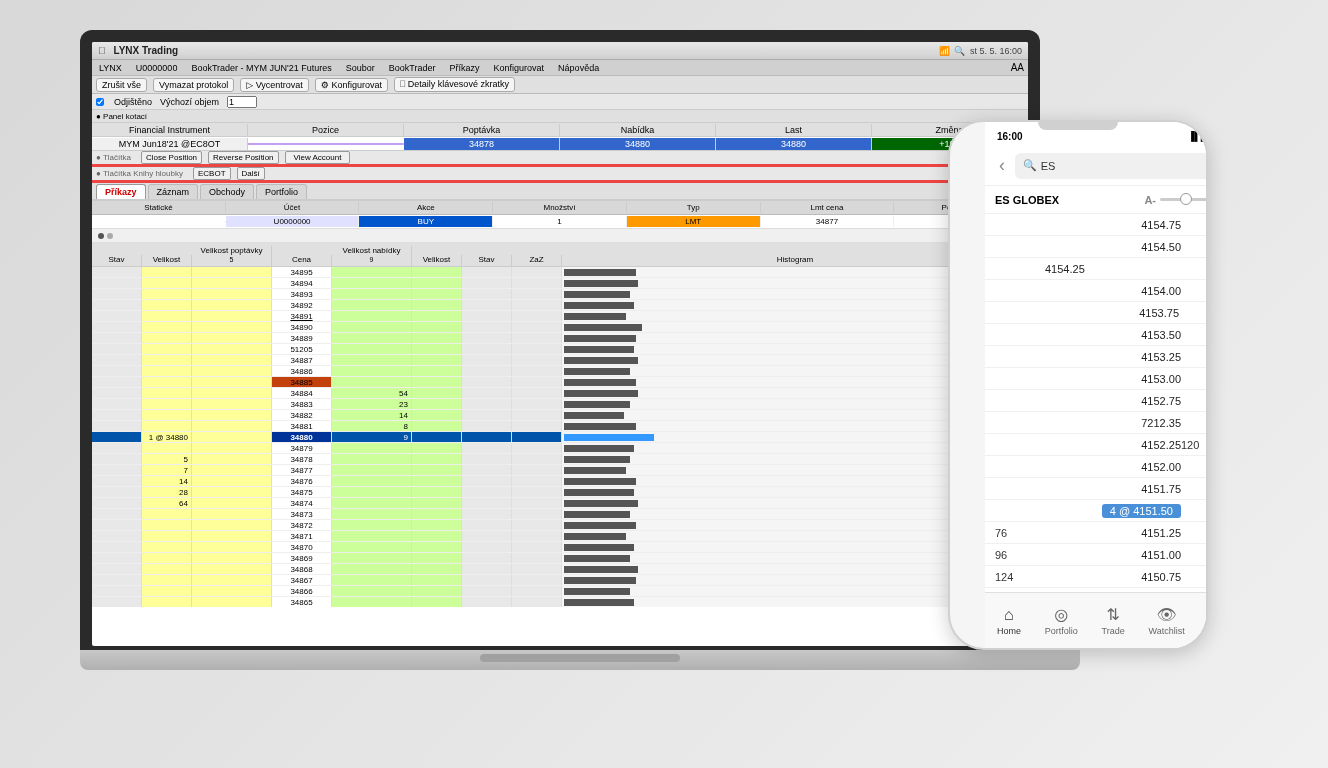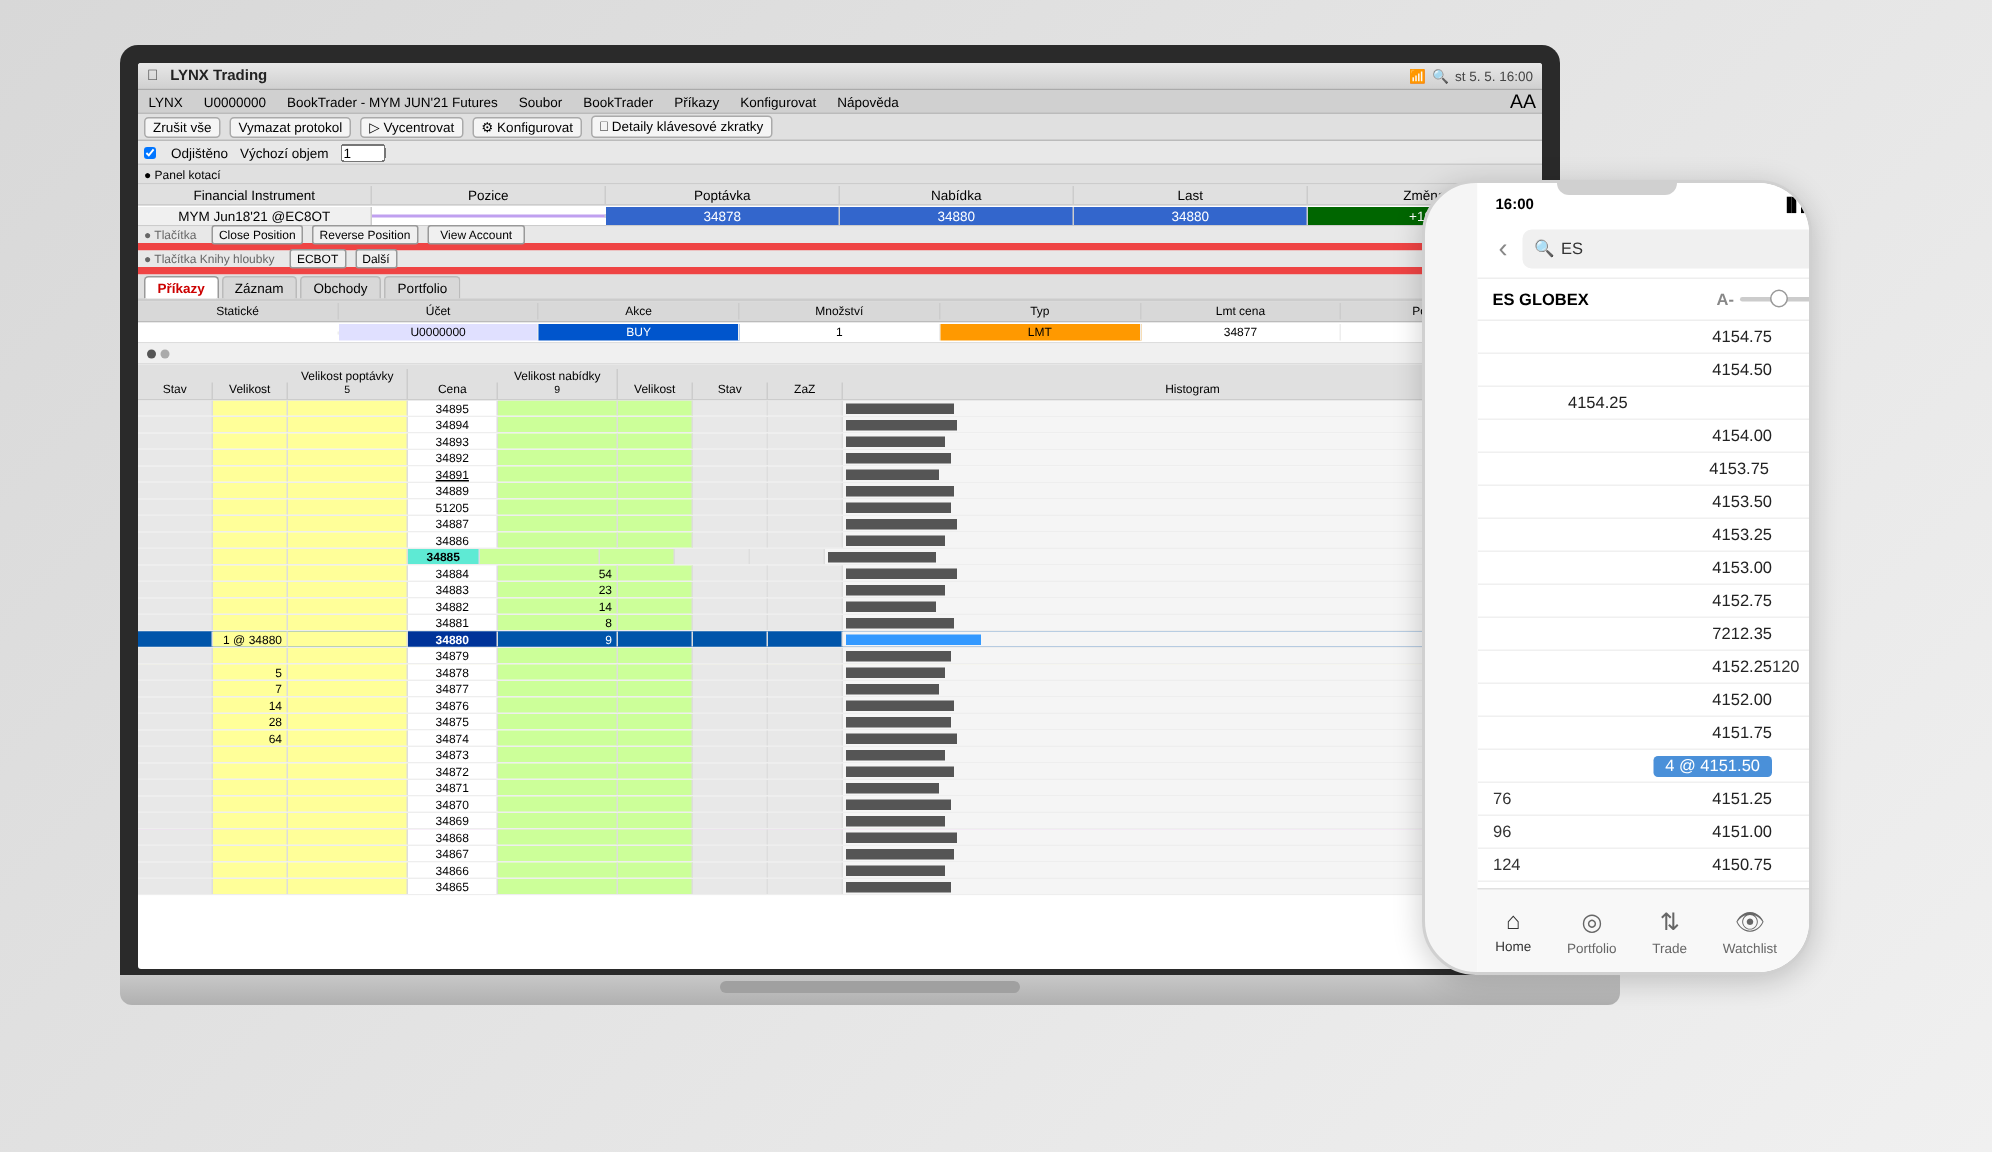--- a/index.html
+++ b/index.html
@@ -203,21 +203,21 @@
     .kotaci-data .col.nabidka { background: #3366cc; color: #fff; }
     .kotaci-data .col.last { background: #3366cc; color: #fff; }
     .kotaci-data .col.zmena { background: #006600; color: #fff; }
 
     .tlacitka-row {
       height: 16px;
       background: #e8e8e8;
       display: flex;
       align-items: center;
       padding: 0 4px;
-      border-bottom: 5px solid #ef4444;
+      border-bottom: 3px solid #ef4444;
       font-size: 9px;
       gap: 6px;
     }
 
     .section-label {
       font-size: 8px;
       color: #666;
       margin-right: 4px;
     }
 
@@ -507,21 +507,21 @@
 
           <div class="menu-bar">
             <span class="menu-bar-item">LYNX</span>
             <span class="menu-bar-item">U0000000</span>
             <span class="menu-bar-item">BookTrader - MYM JUN'21 Futures</span>
             <span class="menu-bar-item">Soubor</span>
             <span class="menu-bar-item">BookTrader</span>
             <span class="menu-bar-item">Příkazy</span>
             <span class="menu-bar-item">Konfigurovat</span>
             <span class="menu-bar-item">Nápověda</span>
-            <span style="margin-left:auto;font-size:13px">AA</span>
+            <span style="margin-left:auto;font-size:10px">AA</span>
           </div>
 
           <div class="toolbar">
             <button class="toolbar-btn">Zrušit vše</button>
             <button class="toolbar-btn">Vymazat protokol</button>
             <button class="toolbar-btn">▷ Vycentrovat</button>
             <button class="toolbar-btn">⚙ Konfigurovat</button>
             <button class="toolbar-btn">⎕ Detaily klávesové zkratky</button>
           </div>
 
@@ -672,20 +672,33 @@
                   <div style="width:80px;height:100%;border-right:1px solid #ddd;background:#ffff99;display:flex;align-items:center;justify-content:flex-end;padding-right:3px;"></div>
                   <div style="width:60px;height:100%;border-right:1px solid #ddd;background:#fff;display:flex;align-items:center;justify-content:center;color:#000;font-weight:normal;text-decoration:underline;">34891</div>
                   <div style="width:80px;height:100%;border-right:1px solid #ddd;background:#ccff99;display:flex;align-items:center;justify-content:flex-end;padding-right:3px;color:#000;"></div>
                   <div style="width:50px;height:100%;border-right:1px solid #ddd;background:#ccff99;"></div>
                   <div style="width:50px;height:100%;border-right:1px solid #ddd;background:#e8e8e8;"></div>
                   <div style="width:50px;height:100%;border-right:1px solid #ddd;background:#e8e8e8;"></div>
                   <div style="flex:1;height:100%;background:#f5f5f5;display:flex;align-items:center;padding-left:2px;">
     <div style="width:62.4px;height:7px;background:#555;"></div>
   </div>
                 </div>
+                <div style="display: flex; height: 11px; align-items: center; background: rgb(244, 244, 244); border-bottom: 1px solid rgb(238, 238, 238); font-size: 8px;">
+                  <div style="width:50px;height:100%;border-right:1px solid #ddd;background:#e8e8e8;"></div>
+                  <div style="width:50px;height:100%;border-right:1px solid #ddd;background:#ffff99;display:flex;align-items:center;justify-content:flex-end;padding-right:3px;color:#000;"></div>
+                  <div style="width:80px;height:100%;border-right:1px solid #ddd;background:#ffff99;display:flex;align-items:center;justify-content:flex-end;padding-right:3px;"></div>
+                  <div style="width:60px;height:100%;border-right:1px solid #ddd;background:#fff;display:flex;align-items:center;justify-content:center;color:#000;font-weight:normal;">34890</div>
+                  <div style="width:80px;height:100%;border-right:1px solid #ddd;background:#ccff99;display:flex;align-items:center;justify-content:flex-end;padding-right:3px;color:#000;"></div>
+                  <div style="width:50px;height:100%;border-right:1px solid #ddd;background:#ccff99;"></div>
+                  <div style="width:50px;height:100%;border-right:1px solid #ddd;background:#e8e8e8;"></div>
+                  <div style="width:50px;height:100%;border-right:1px solid #ddd;background:#e8e8e8;"></div>
+                  <div style="flex:1;height:100%;background:#f5f5f5;display:flex;align-items:center;padding-left:2px;">
+    <div style="width:78px;height:7px;background:#555;"></div>
+  </div>
+                </div>
                 <div style="display: flex; height: 11px; align-items: center; background: rgb(250, 250, 250); border-bottom: 1px solid rgb(238, 238, 238); font-size: 8px;">
                   <div style="width:50px;height:100%;border-right:1px solid #ddd;background:#e8e8e8;"></div>
                   <div style="width:50px;height:100%;border-right:1px solid #ddd;background:#ffff99;display:flex;align-items:center;justify-content:flex-end;padding-right:3px;color:#000;"></div>
                   <div style="width:80px;height:100%;border-right:1px solid #ddd;background:#ffff99;display:flex;align-items:center;justify-content:flex-end;padding-right:3px;"></div>
                   <div style="width:60px;height:100%;border-right:1px solid #ddd;background:#fff;display:flex;align-items:center;justify-content:center;color:#000;font-weight:normal;">34889</div>
                   <div style="width:80px;height:100%;border-right:1px solid #ddd;background:#ccff99;display:flex;align-items:center;justify-content:flex-end;padding-right:3px;color:#000;"></div>
                   <div style="width:50px;height:100%;border-right:1px solid #ddd;background:#ccff99;"></div>
                   <div style="width:50px;height:100%;border-right:1px solid #ddd;background:#e8e8e8;"></div>
                   <div style="width:50px;height:100%;border-right:1px solid #ddd;background:#e8e8e8;"></div>
                   <div style="flex:1;height:100%;background:#f5f5f5;display:flex;align-items:center;padding-left:2px;">
@@ -728,21 +741,21 @@
                   <div style="width:50px;height:100%;border-right:1px solid #ddd;background:#e8e8e8;"></div>
                   <div style="width:50px;height:100%;border-right:1px solid #ddd;background:#e8e8e8;"></div>
                   <div style="flex:1;height:100%;background:#f5f5f5;display:flex;align-items:center;padding-left:2px;">
     <div style="width:66px;height:7px;background:#555;"></div>
   </div>
                 </div>
                 <div style="display: flex; height: 11px; align-items: center; background: rgb(250, 250, 250); border-bottom: 1px solid rgb(238, 238, 238); font-size: 8px;">
                   <div style="width:50px;height:100%;border-right:1px solid #ddd;background:#e8e8e8;"></div>
                   <div style="width:50px;height:100%;border-right:1px solid #ddd;background:#ffff99;display:flex;align-items:center;justify-content:flex-end;padding-right:3px;color:#000;"></div>
                   <div style="width:80px;height:100%;border-right:1px solid #ddd;background:#ffff99;display:flex;align-items:center;justify-content:flex-end;padding-right:3px;"></div>
-                  <div style="width:48px;height:100%;border-right:1px solid #ddd;background:#5eead4;display:flex;align-items:center;justify-content:center;color:#000;font-weight:bold;">34885</div>
+                  <div style="width:60px;height:100%;border-right:1px solid #ddd;background:#c2410c;display:flex;align-items:center;justify-content:center;color:#000;font-weight:normal;">34885</div>
                   <div style="width:80px;height:100%;border-right:1px solid #ddd;background:#ccff99;display:flex;align-items:center;justify-content:flex-end;padding-right:3px;color:#000;"></div>
                   <div style="width:50px;height:100%;border-right:1px solid #ddd;background:#ccff99;"></div>
                   <div style="width:50px;height:100%;border-right:1px solid #ddd;background:#e8e8e8;"></div>
                   <div style="width:50px;height:100%;border-right:1px solid #ddd;background:#e8e8e8;"></div>
                   <div style="flex:1;height:100%;background:#f5f5f5;display:flex;align-items:center;padding-left:2px;">
     <div style="width:72px;height:7px;background:#555;"></div>
   </div>
                 </div>
                 <div style="display: flex; height: 11px; align-items: center; background: rgb(244, 244, 244); border-bottom: 1px solid rgb(238, 238, 238); font-size: 8px;">
                   <div style="width:50px;height:100%;border-right:1px solid #ddd;background:#e8e8e8;"></div>

